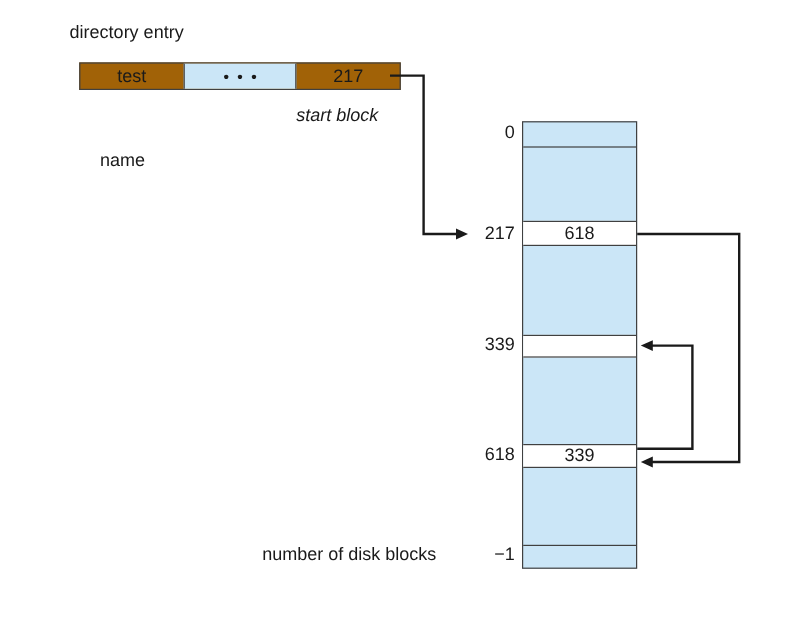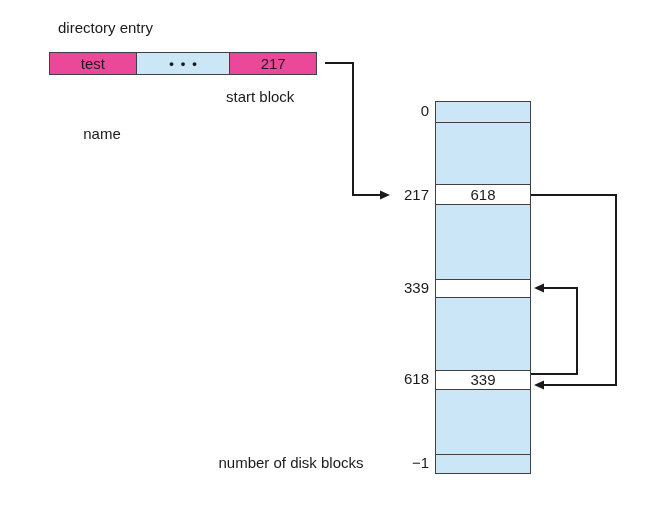--- a/index.html
+++ b/index.html
@@ -10,34 +10,34 @@
   }
   html,body{margin:0;padding:0;background:#fff;}
   .canvas{
     position:relative;width:663px;height:484px;background:#ffffff;overflow:hidden;
     font-family:"Liberation Sans",sans-serif;color:var(--text);
   }
   .txt{position:absolute;font-size:15px;line-height:16px;white-space:nowrap;}
   .title{left:58px;top:20px;}
   
   .dir-box{
-    position:absolute;left:49px;top:52px;width:268px;height:23px;
-    border:1.5px solid var(--border);box-sizing:border-box;display:flex;background:#ec4899;
+    position:absolute;left:66px;top:52px;width:268px;height:23px;
+    border:1.5px solid var(--border);box-sizing:border-box;display:flex;background:#a16207;
   }
   .dir-cell{
     flex:1;display:flex;align-items:center;justify-content:center;
     font-size:15px;box-sizing:border-box;
   }
   .dir-cell.mid{
     background:var(--block-fill);
     border-left:1.5px solid var(--border);border-right:1.5px solid var(--border);
     font-size:13px;font-weight:bold;letter-spacing:7px;padding-left:7px;
   }
   .name-lbl{left:62px;top:89px;width:80px;text-align:center;margin-top:37px;}
-  .start-lbl{left:226px;top:89px;width:110px;}
+  .start-lbl{left:226px;top:89px;width:110px;text-align:center;font-style:italic;}
   
   .fat-table{
     position:absolute;left:435px;top:101px;width:96px;height:373px;
     border:1.5px solid var(--border);box-sizing:border-box;background:var(--block-fill);
   }
   .fat-divider{position:absolute;left:0;width:100%;height:1.5px;background:var(--border);}
   .fat-row{
     position:absolute;left:0;width:100%;background:#ffffff;box-sizing:border-box;
     border-top:1.5px solid var(--border);border-bottom:1.5px solid var(--border);
     display:flex;align-items:center;justify-content:center;font-size:15px;

